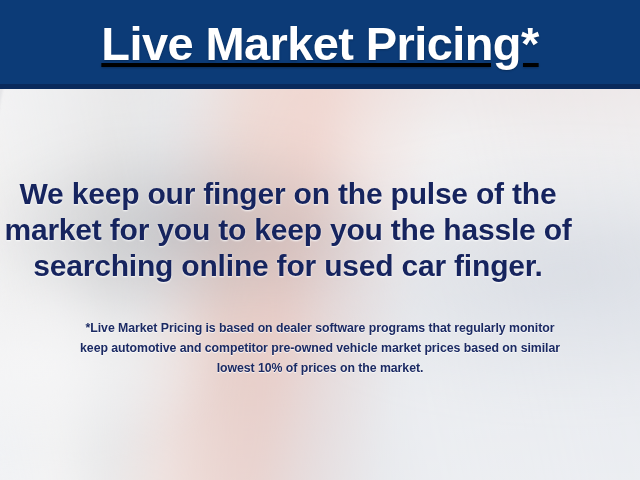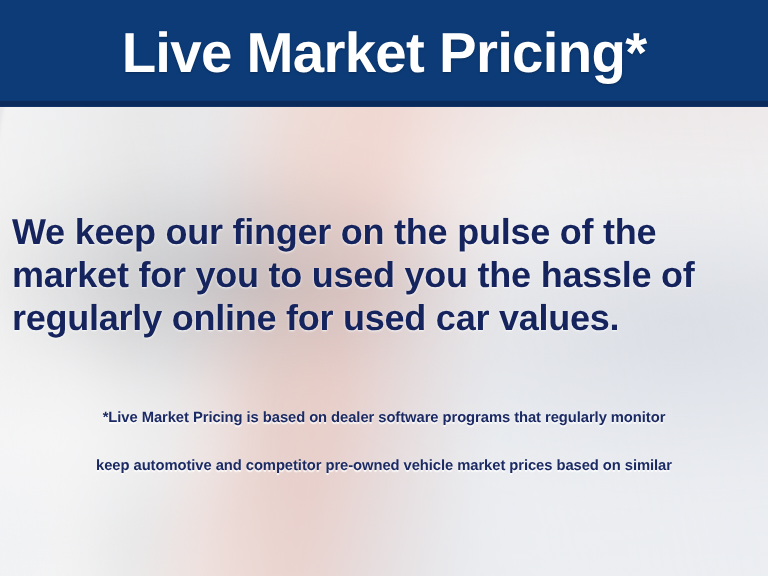--- a/index.html
+++ b/index.html
@@ -127,20 +127,21 @@
   #header-band {
     position: absolute;
     left: 0;
     top: 0;
     width: 640px;
     height: 89px;
     z-index: 5;
     display: flex;
     align-items: center;
     justify-content: center;
+    text-decoration: underline;
   }
   #header-band .band-rule {
     position: absolute;
     left: 0;
     bottom: 0;
     width: 100%;
     height: 5px;
   }
   #header-title {
     position: relative;
@@ -151,25 +152,25 @@
     line-height: 1;
     white-space: nowrap;
     text-shadow: 0 1px 2px rgba(0,0,0,0.25);
     margin: 0;
     padding: 0 0 3px 0;
   }
 
   
   #headline {
     position: absolute;
-    left: 10px;
+    left: 0;
     top: 176px;
     width: 576px;
     z-index: 6;
-    text-align: left;
+    text-align: center;
     color: #16245e;
     font-size: 30px;
     font-weight: bold;
     line-height: 36px;
     letter-spacing: -0.2px;
     text-shadow: 0 1px 2px rgba(255,255,255,0.85);
   }
   #headline .hl-line {
     display: block;
     white-space: nowrap;
@@ -186,21 +187,20 @@
     color: #1b2a63;
     font-size: 12.3px;
     font-weight: bold;
     line-height: 20px;
     letter-spacing: -0.05px;
     text-shadow: 0 1px 1px rgba(255,255,255,0.9);
   }
   #fineprint .fp-line {
     display: block;
     white-space: nowrap;
-    margin-top: 20px;
   }
 </style>
 </head>
 <body>
 
 <div id="stage" style="background-color: rgb(242, 241, 239);">
 
   <div id="bg-photo">
     <div class="layer bg-base"></div>
     <div class="layer bg-sweeps"></div>
@@ -212,22 +212,23 @@
     <div class="layer bg-veil-top"></div>
   </div>
 
   <div id="header-band" style="background:#0c3b77;">
     <h1 id="header-title" style="color: rgb(255, 255, 255);">Live Market Pricing*</h1>
     <div class="band-rule" style="background:#0a2a5c;"></div>
   </div>
 
   <div id="headline" style="color: rgb(22, 36, 94);">
     <span class="hl-line">We keep our finger on the pulse of the</span>
-    <span class="hl-line">market for you to used you the hassle of</span>
-    <span class="hl-line">regularly online for used car values.</span>
+    <span class="hl-line">market for you to keep you the hassle of</span>
+    <span class="hl-line">searching online for used car finger.</span>
   </div>
 
   <div id="fineprint" style="color: rgb(27, 42, 99);">
     <span class="fp-line">*Live Market Pricing is based on dealer software programs that regularly monitor</span>
     <span class="fp-line">keep automotive and competitor pre-owned vehicle market prices based on similar</span>
+    <span class="fp-line">lowest 10% of prices on the market.</span>
   </div>
 
 </div>
 
 </body></html>

